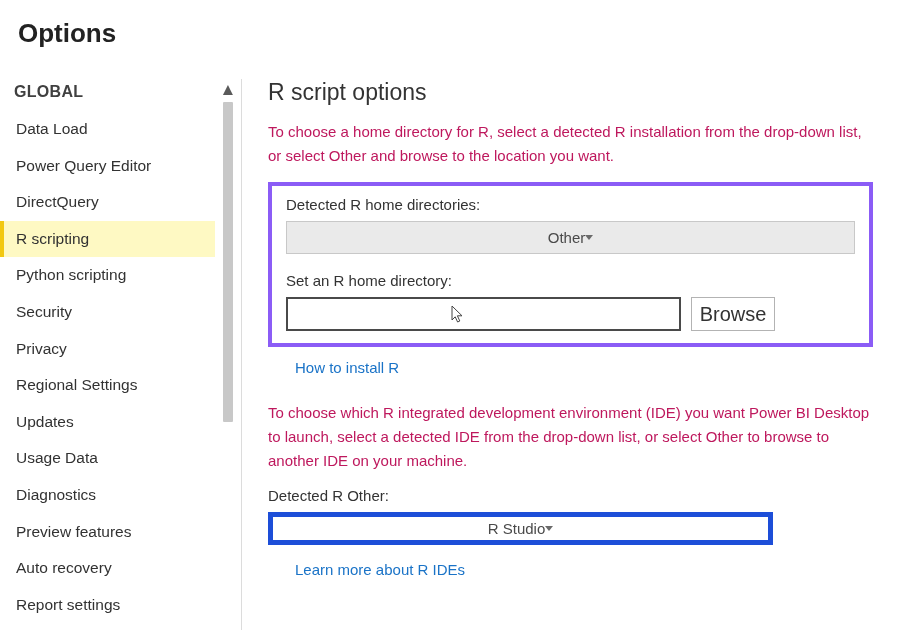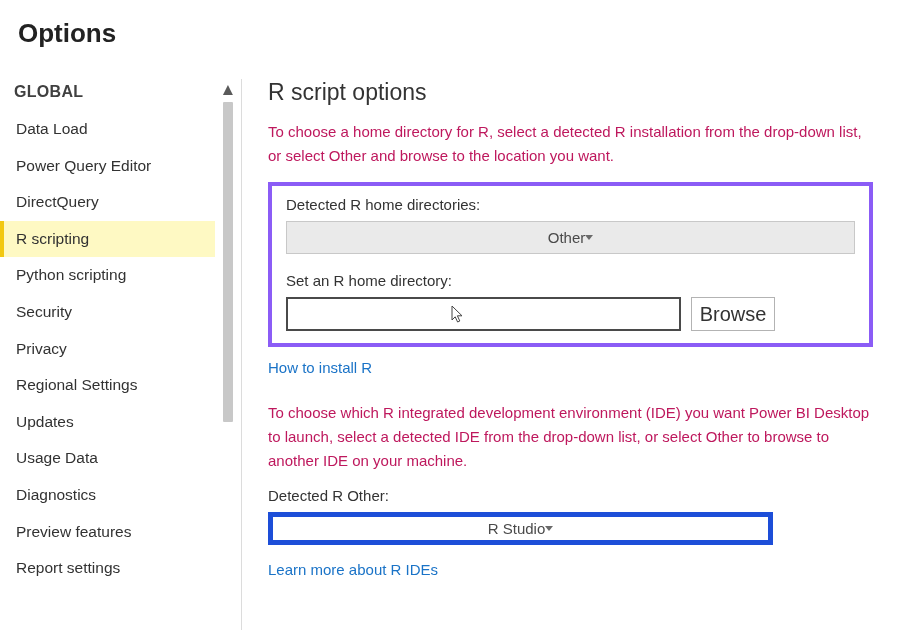--- a/index.html
+++ b/index.html
@@ -157,20 +157,21 @@
       color: #333;
       cursor: pointer;
       font-family: inherit;
     }
     .link {
       color: #1a73c7;
       font-size: 15px;
       cursor: pointer;
       display: inline-block;
       margin-top: 2px;
+      margin-left: 27px;
     }
     .spacer { height: 24px; }
     .cursor-ptr {
       position: absolute;
       left: 164px;
       top: 8px;
       pointer-events: none;
     }
     .cursor-ptr svg { display: block; }
   </style>
@@ -189,20 +190,21 @@
       <li class="nav-item">DirectQuery</li>
       <li class="nav-item active">R scripting</li>
       <li class="nav-item">Python scripting</li>
       <li class="nav-item">Security</li>
       <li class="nav-item">Privacy</li>
       <li class="nav-item">Regional Settings</li>
       <li class="nav-item">Updates</li>
       <li class="nav-item">Usage Data</li>
       <li class="nav-item">Diagnostics</li>
       <li class="nav-item">Preview features</li>
+      <li class="nav-item">Auto recovery</li>
       <li class="nav-item">Report settings</li>
     </ul>
   </aside>
 
   <div class="scroll-col">
     <span class="scroll-up">▲</span>
     <div class="scroll-thumb"></div>
   </div>
 
   <div class="divider"></div>

